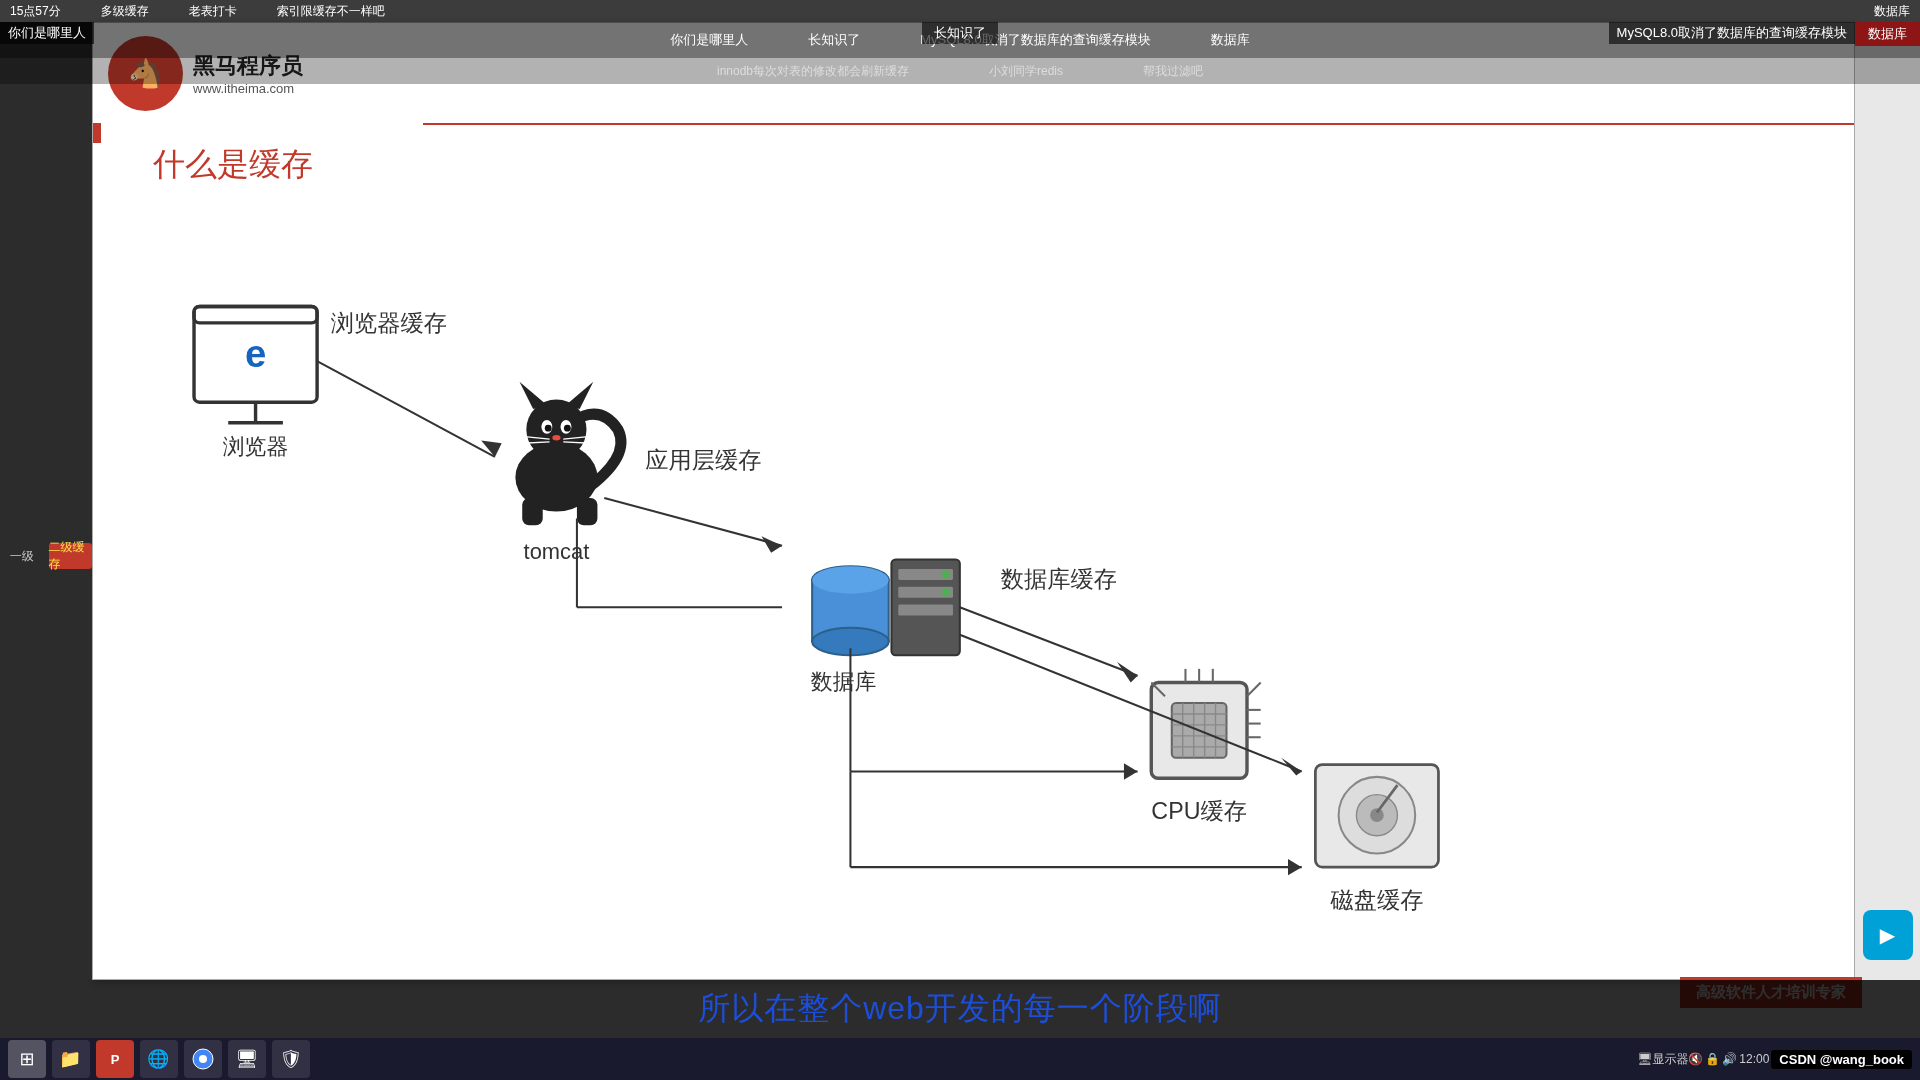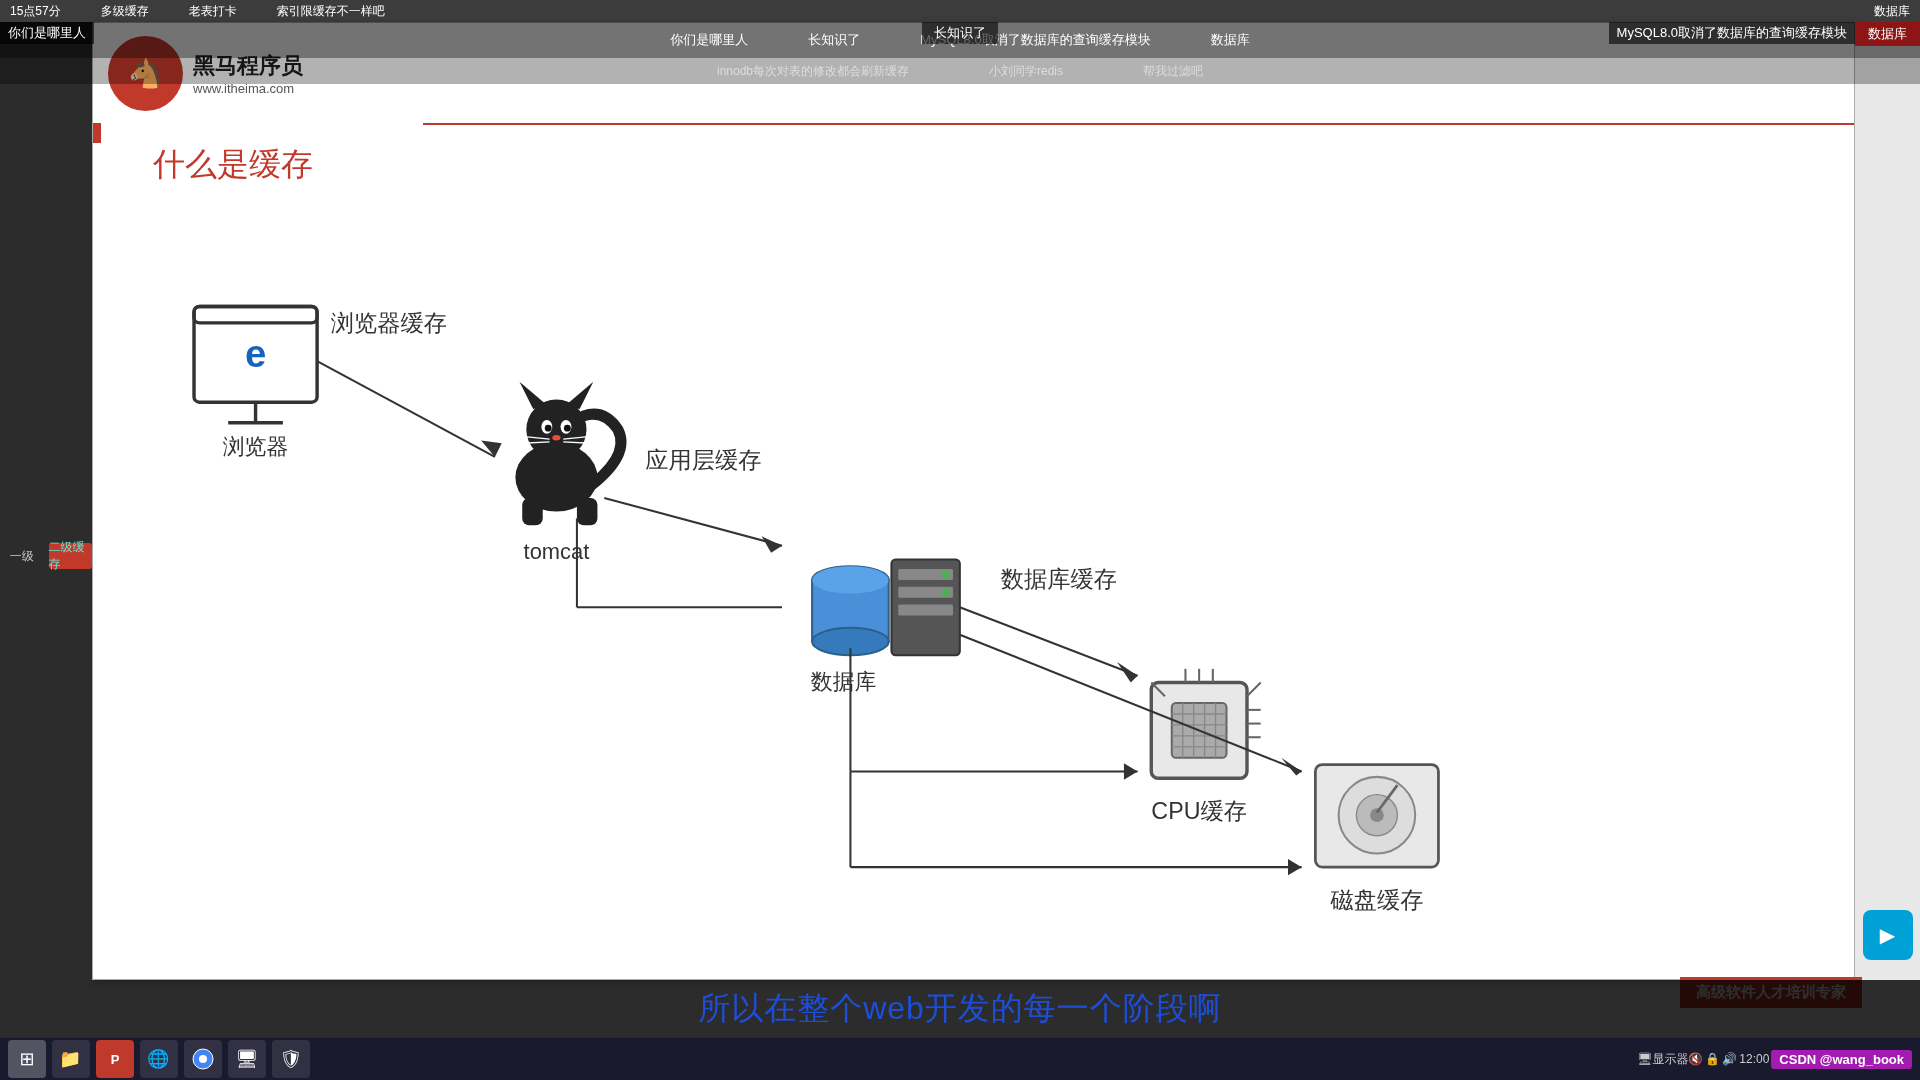--- a/index.html
+++ b/index.html
@@ -193,21 +193,21 @@
       width: 80px;
       height: 26px;
       display: flex;
       align-items: center;
       justify-content: center;
       color: #ccc;
       font-size: 12px;
       cursor: pointer;
       border-radius: 3px;
     }
-    .nav-item.active { background: #c0392b; color: #5eead4; }
+    .nav-item.active { background: #c0392b; color: #fde047; }
 
     
     #right-panel {
       position: absolute;
       top: 22px;
       right: 0;
       width: 65px;
       bottom: 100px;
       background: #e8e8e8;
       display: flex;
@@ -271,21 +271,21 @@
 
     #taskbar-right {
       margin-left: auto;
       display: flex;
       align-items: center;
       gap: 2px;
       color: #ccc;
       font-size: 12px;
     }
     #csdn-badge {
-      background: #a21caf;
+      background: #000000;
       color: #fff;
       padding: 2px 8px;
       border-radius: 3px;
       font-size: 13px;
       font-weight: bold;
     }
 
     
     #red-banner {
       position: absolute;

